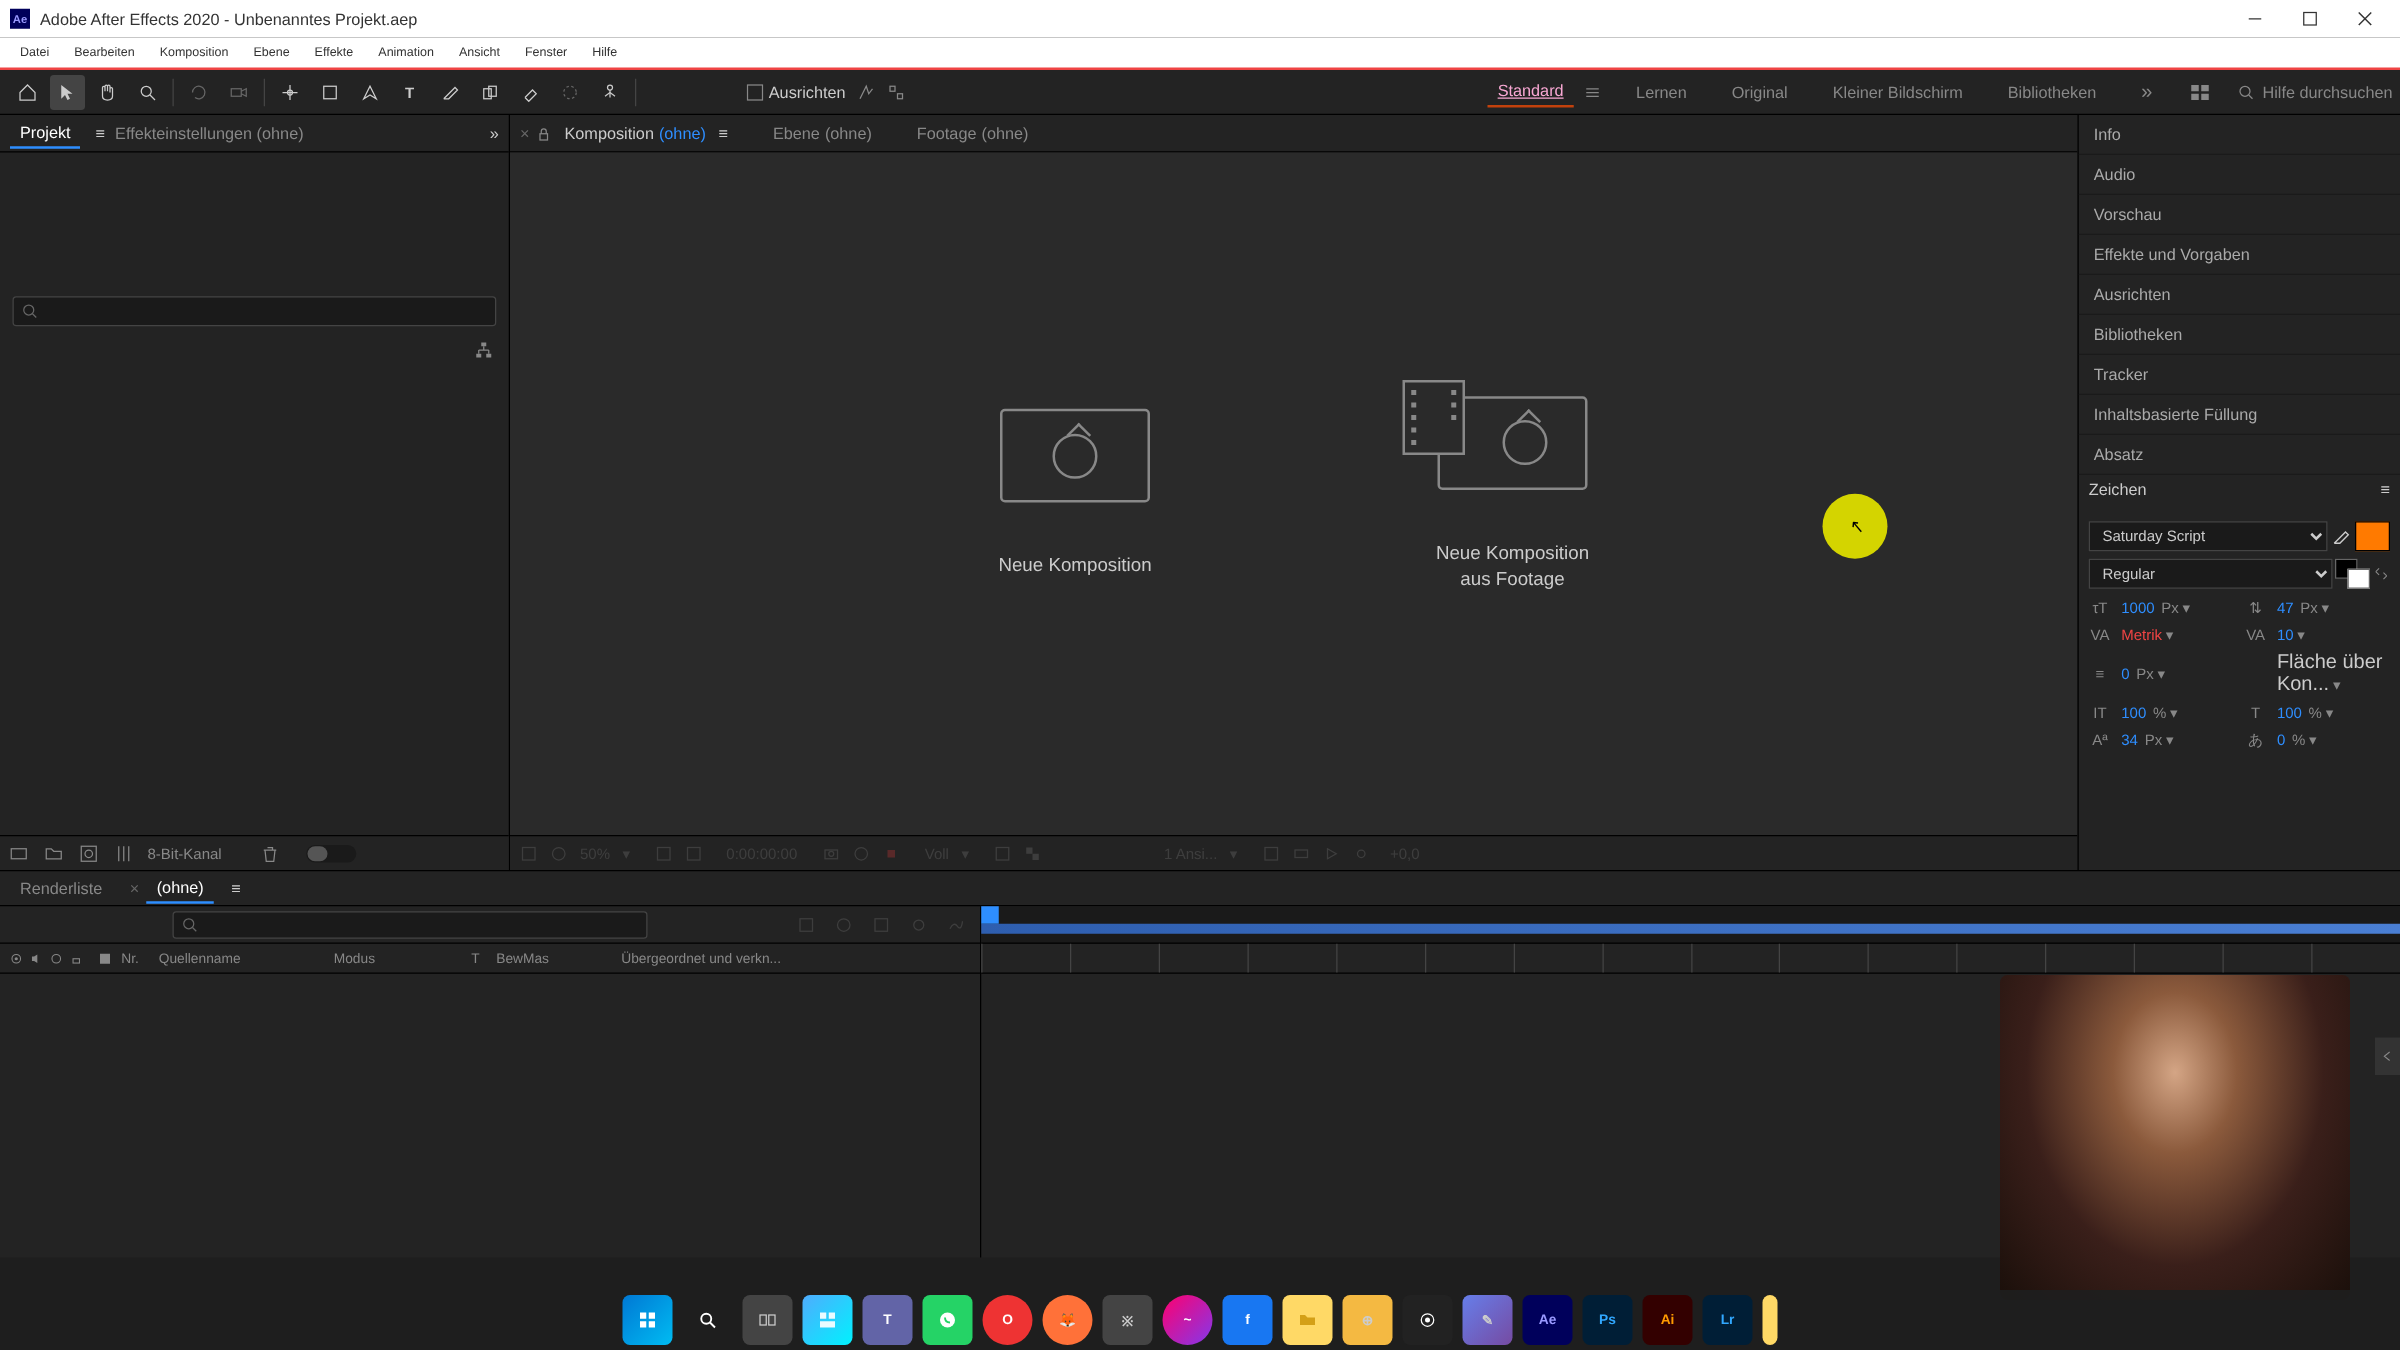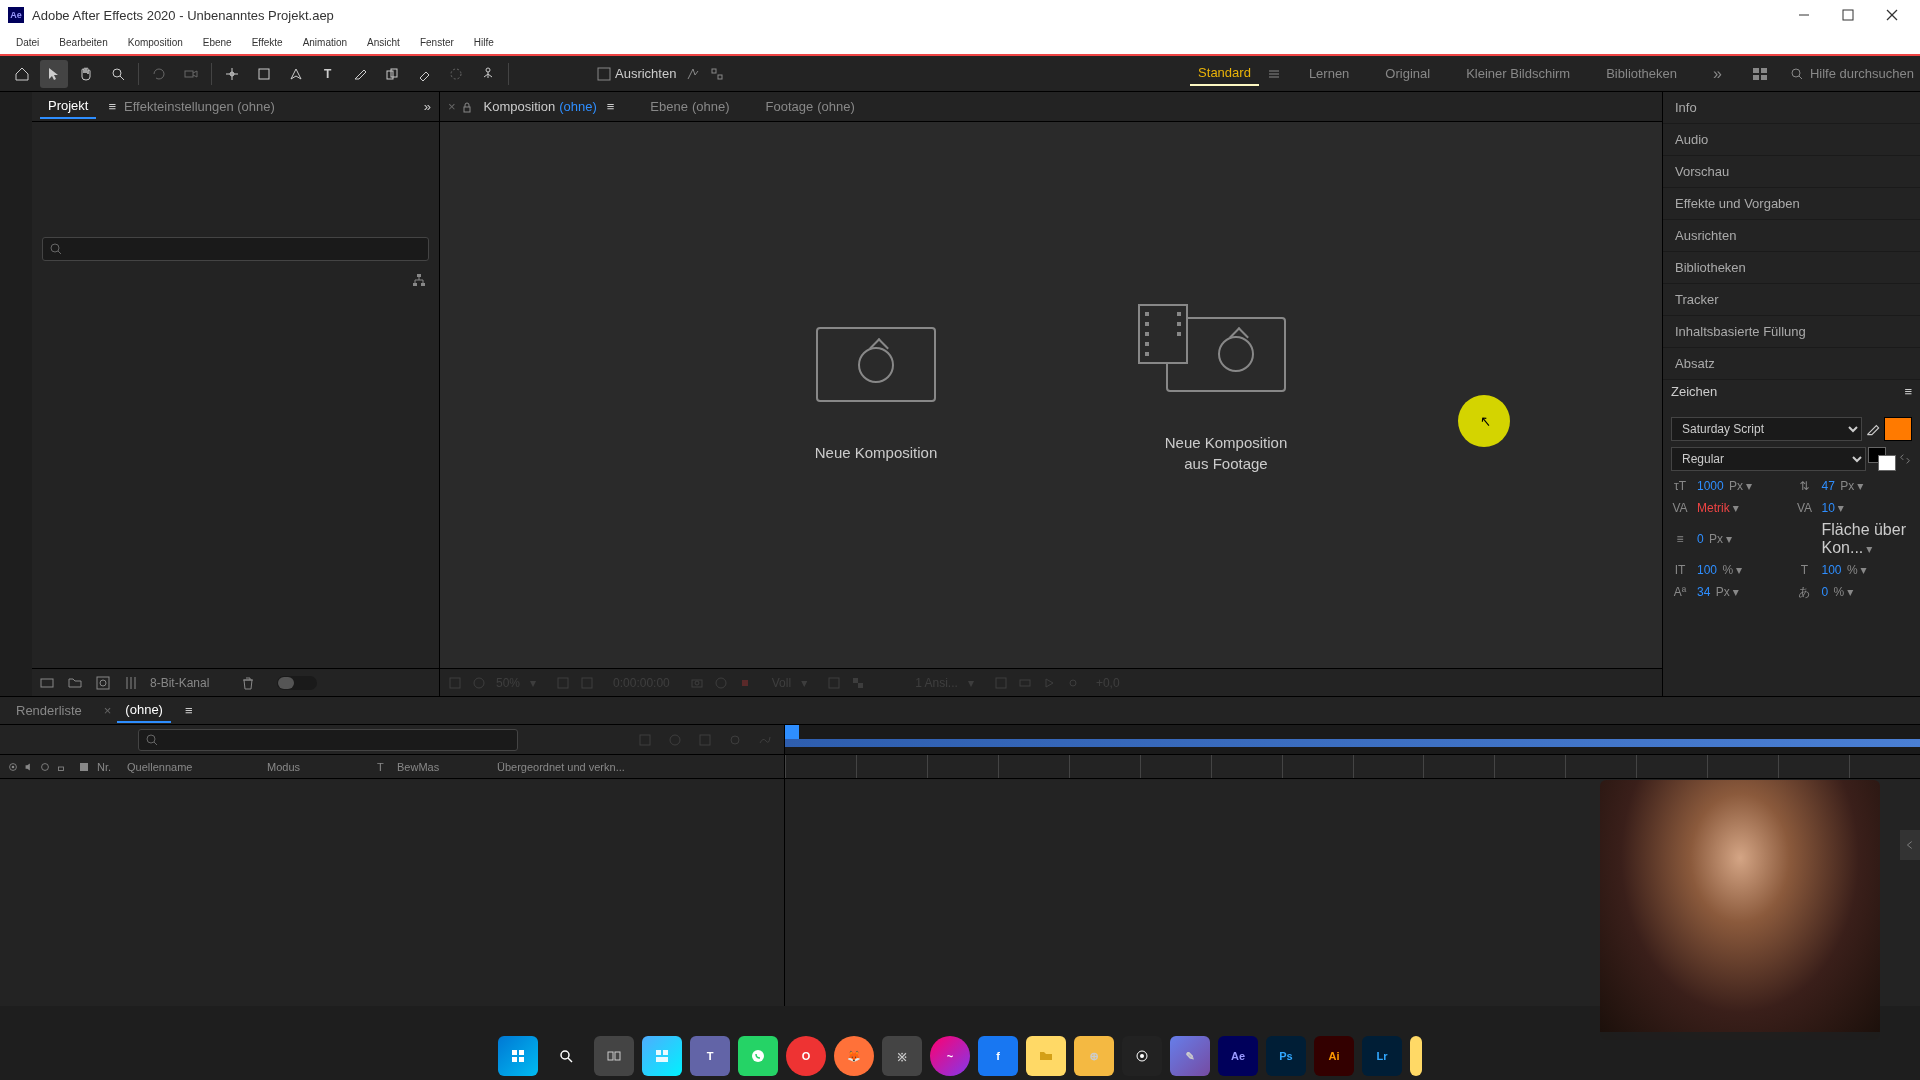--- a/index.html
+++ b/index.html
@@ -15,26 +15,26 @@
 .menubar { height: 26px; background: #fff; display: flex; align-items: center; padding: 0 6px; color: #333; font-size: 10px; border-bottom: 2px solid #ef4444; }
 .menubar span { padding: 4px 10px; cursor: pointer; }
 
 
 .toolbar { height: 36px; background: #232323; display: flex; align-items: center; padding: 0 6px; border-bottom: 1px solid #000; }
 .tool-btn { width: 28px; height: 28px; display: flex; align-items: center; justify-content: center; margin: 0 2px; cursor: pointer; color: #ccc; border-radius: 3px; }
 .tool-btn.active { background: #444; }
 .tool-sep { width: 1px; height: 22px; background: #444; margin: 0 4px; }
 .workspace-tabs { margin-left: auto; display: flex; align-items: center; gap: 20px; font-size: 13px; }
 .workspace-tabs span { cursor: pointer; color: #888; padding: 4px 8px; }
-.workspace-tabs .active { color: #eab308; border-bottom: 2px solid #fef9c3; }
+.workspace-tabs .active { color: #f9a8d4; border-bottom: 2px solid #c2410c; text-decoration: underline; }
 .search-box { display: flex; align-items: center; margin-left: 20px; color: #888; font-size: 13px; }
 .ausrichten-chk { display: flex; align-items: center; color: #ccc; font-size: 13px; margin-left: 20px; gap: 4px; }
 
 
-.main-area { display: flex; height: 604px; padding-left: 32px; }
+.main-area { display: flex; height: 604px; }
 .left-panel { width: 408px; background: #232323; border-right: 1px solid #000; display: flex; flex-direction: column; }
 .panel-tabs { height: 30px; display: flex; align-items: center; padding: 0 8px; font-size: 13px; border-bottom: 1px solid #000; }
 .panel-tab { padding: 4px 8px; margin-right: 8px; cursor: pointer; color: #888; }
 .panel-tab.active { color: #fff; border-bottom: 2px solid #2e8eff; }
 .panel-tab-menu { margin-left: 4px; cursor: pointer; }
 .project-search { margin: 115px 10px 8px 10px; height: 24px; background: #1a1a1a; border: 1px solid #444; border-radius: 3px; display: flex; align-items: center; padding: 0 6px; }
 .project-header { display: flex; padding: 4px 12px; font-size: 12px; color: #aaa; border-bottom: 1px solid #333; }
 .project-header .col-name { flex: 1; }
 .project-footer { height: 28px; background: #232323; border-top: 1px solid #000; display: flex; align-items: center; padding: 0 6px; gap: 10px; font-size: 12px; margin-top: auto; }
 .footer-icon { width: 18px; height: 18px; display: flex; align-items: center; justify-content: center; cursor: pointer; }
@@ -424,21 +424,21 @@
         </svg>
       <span style="opacity:0.4;margin-left:10px">Voll</span>
       <span style="opacity:0.4">▾</span>
       <svg class="svg14" viewBox="0 0 14 14" style="opacity:0.4;margin-left:10px">
           <rect x="2" y="2" width="10" height="10" fill="none" stroke="#666"></rect>
         </svg>
       <svg class="svg14" viewBox="0 0 14 14" style="opacity:0.4">
           <rect x="2" y="2" width="5" height="5" fill="#666"></rect>
           <rect x="7" y="7" width="5" height="5" fill="#666"></rect>
         </svg>
-      <span style="opacity:0.4;margin-left:40px">1 Ansi...</span>
+      <span style="opacity:0.4;margin-left:88px">1 Ansi...</span>
       <span style="opacity:0.4">▾</span>
       <svg class="svg14" viewBox="0 0 14 14" style="opacity:0.4;margin-left:10px">
           <rect x="2" y="2" width="10" height="10" fill="none" stroke="#666"></rect>
         </svg>
       <svg class="svg14" viewBox="0 0 14 14" style="opacity:0.4">
           <rect x="2" y="4" width="10" height="6" fill="none" stroke="#666"></rect>
         </svg>
       <svg class="svg14" viewBox="0 0 14 14" style="opacity:0.4">
           <path d="M4 3 L11 7 L4 11 Z" fill="none" stroke="#666"></path>
         </svg>

